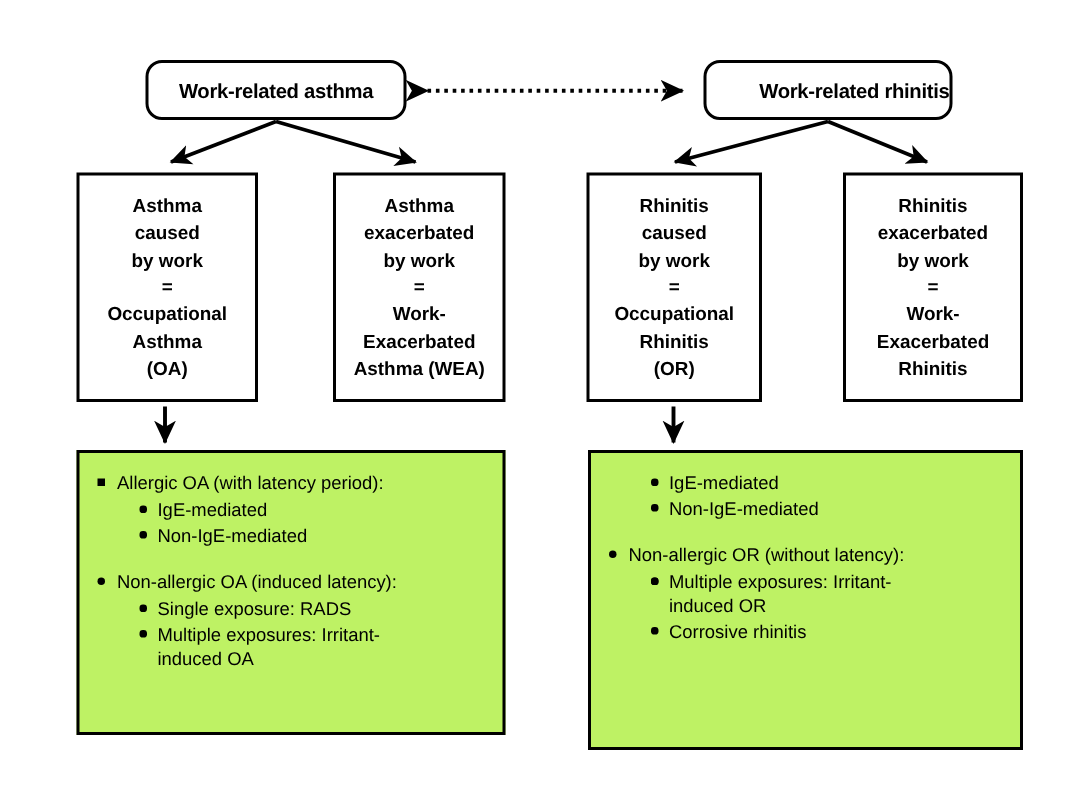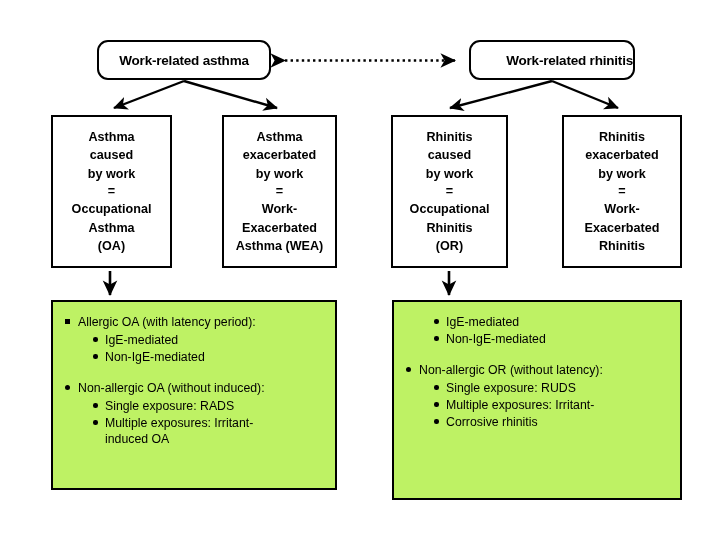--- a/index.html
+++ b/index.html
@@ -231,21 +231,21 @@
     </div>
     <div class="lvl2">
       <span class="rd-bullet"></span>
       <span>Non-IgE-mediated</span>
     </div>
 
     <div class="group-gap"></div>
 
     <div class="lvl1">
       <span class="rd-bullet"></span>
-      <span>Non-allergic OA (without induced):</span>
+      <span>Non-allergic OA (induced latency):</span>
     </div>
     <div class="lvl2">
       <span class="rd-bullet"></span>
       <span>Single exposure: RADS</span>
     </div>
     <div class="lvl2">
       <span class="rd-bullet"></span>
       <span>Multiple exposures: Irritant-</span>
       <span class="cont">induced OA</span>
     </div>
@@ -262,25 +262,25 @@
     </div>
 
     <div class="group-gap"></div>
 
     <div class="lvl1">
       <span class="rd-bullet"></span>
       <span>Non-allergic OR (without latency):</span>
     </div>
     <div class="lvl2">
       <span class="rd-bullet"></span>
-      <span>Single exposure: RUDS</span>
     </div>
     <div class="lvl2">
       <span class="rd-bullet"></span>
       <span>Multiple exposures: Irritant-</span>
+      <span class="cont">induced OR</span>
     </div>
     <div class="lvl2">
       <span class="rd-bullet"></span>
       <span>Corrosive rhinitis</span>
     </div>
   </div>
 
 </div>
 
 </body></html>

